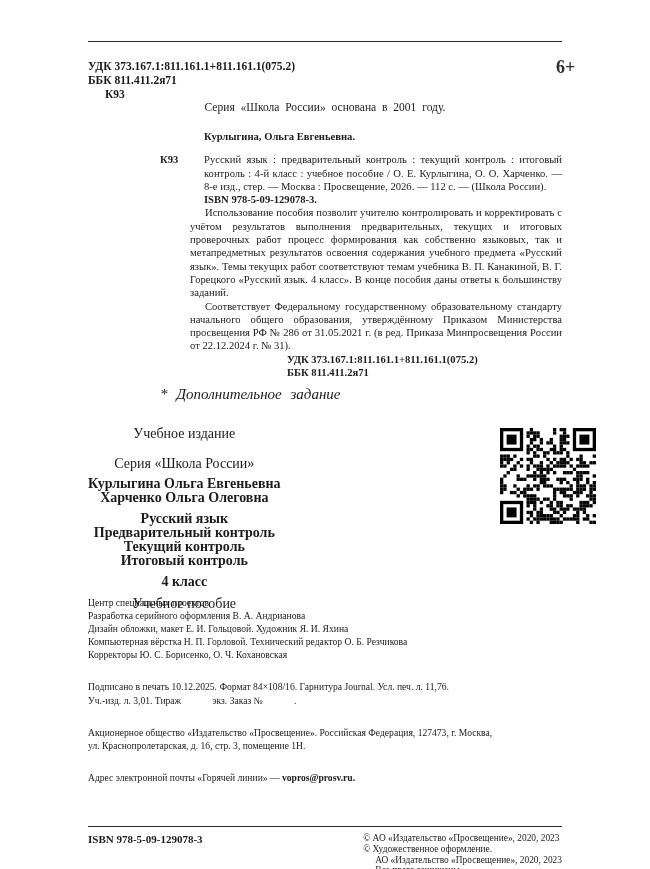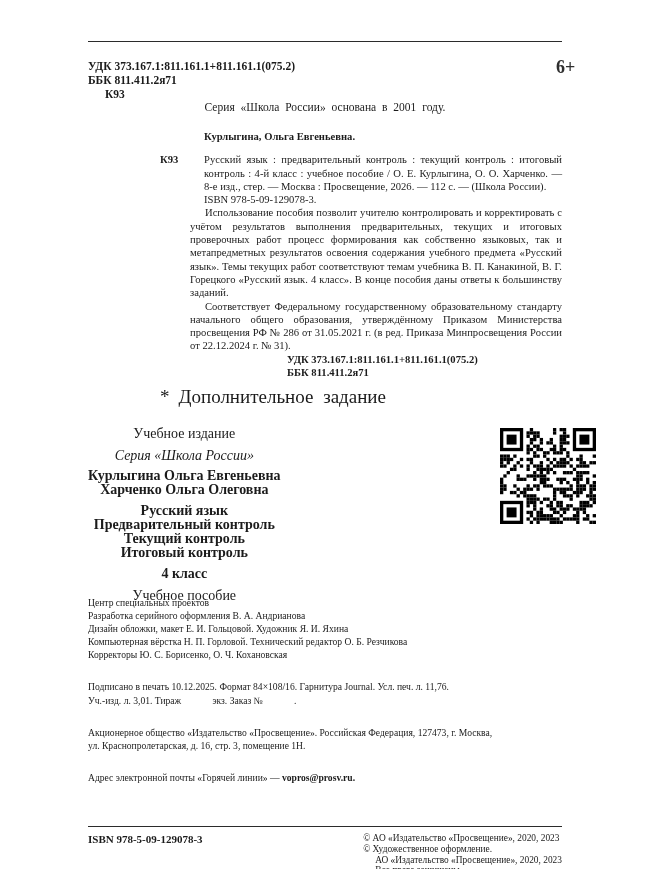--- a/index.html
+++ b/index.html
@@ -17,30 +17,30 @@
   .header-codes .indent{padding-left:17px;}
   .age-badge{position:absolute;left:556px;top:57px;font-size:18px;font-weight:bold;color:#2e2e2e;}
 
   .series-note{position:absolute;left:88px;top:101px;width:474px;text-align:center;font-size:11.5px;word-spacing:3px;}
 
   .catalog{position:absolute;left:190px;top:130px;width:372px;font-size:10.6px;line-height:13.3px;}
   .cat-author{font-weight:bold;margin-left:14px;}
   .cat-body{position:relative;}
   .cat-code{position:absolute;left:-30px;top:0;font-weight:bold;}
   .cat-desc{margin:10px 0 0 14px;text-align:justify;}
-  .cat-isbn{margin-left:14px;}
+  .cat-isbn{margin-left:14px;font-weight:bold;}
   .cat-ann{margin:0;text-indent:15px;text-align:justify;}
   .cat-codes-bottom{font-weight:bold;padding-left:97px;}
 
-  .footnote{position:absolute;left:160px;top:386px;font-size:19px;}
+  .footnote{position:absolute;left:160px;top:386px;font-size:15px;font-style:italic;}
   .fn-star{margin-right:9px;}
   .fn-text{word-spacing:5px;}
 
   .edition{position:absolute;left:88px;top:427px;font-size:14px;line-height:14px;text-align:center;}
-  .ed-series{font-style:italic;margin-top:8px;}
+  .ed-series{margin-top:16px;}
   .ed-authors{margin-top:6px;}
   .ed-title{margin-top:7px;}
   .ed-grade{margin-top:7px;}
   .ed-subtitle{margin-top:8px;}
 
   .qr{position:absolute;left:500px;top:428px;width:96px;height:96px;}
 
   .production{position:absolute;left:88px;top:596px;width:474px;font-size:9.6px;line-height:13.1px;}
   .production .gap{margin-top:19px;}
   .prewrap{white-space:pre-wrap;}

